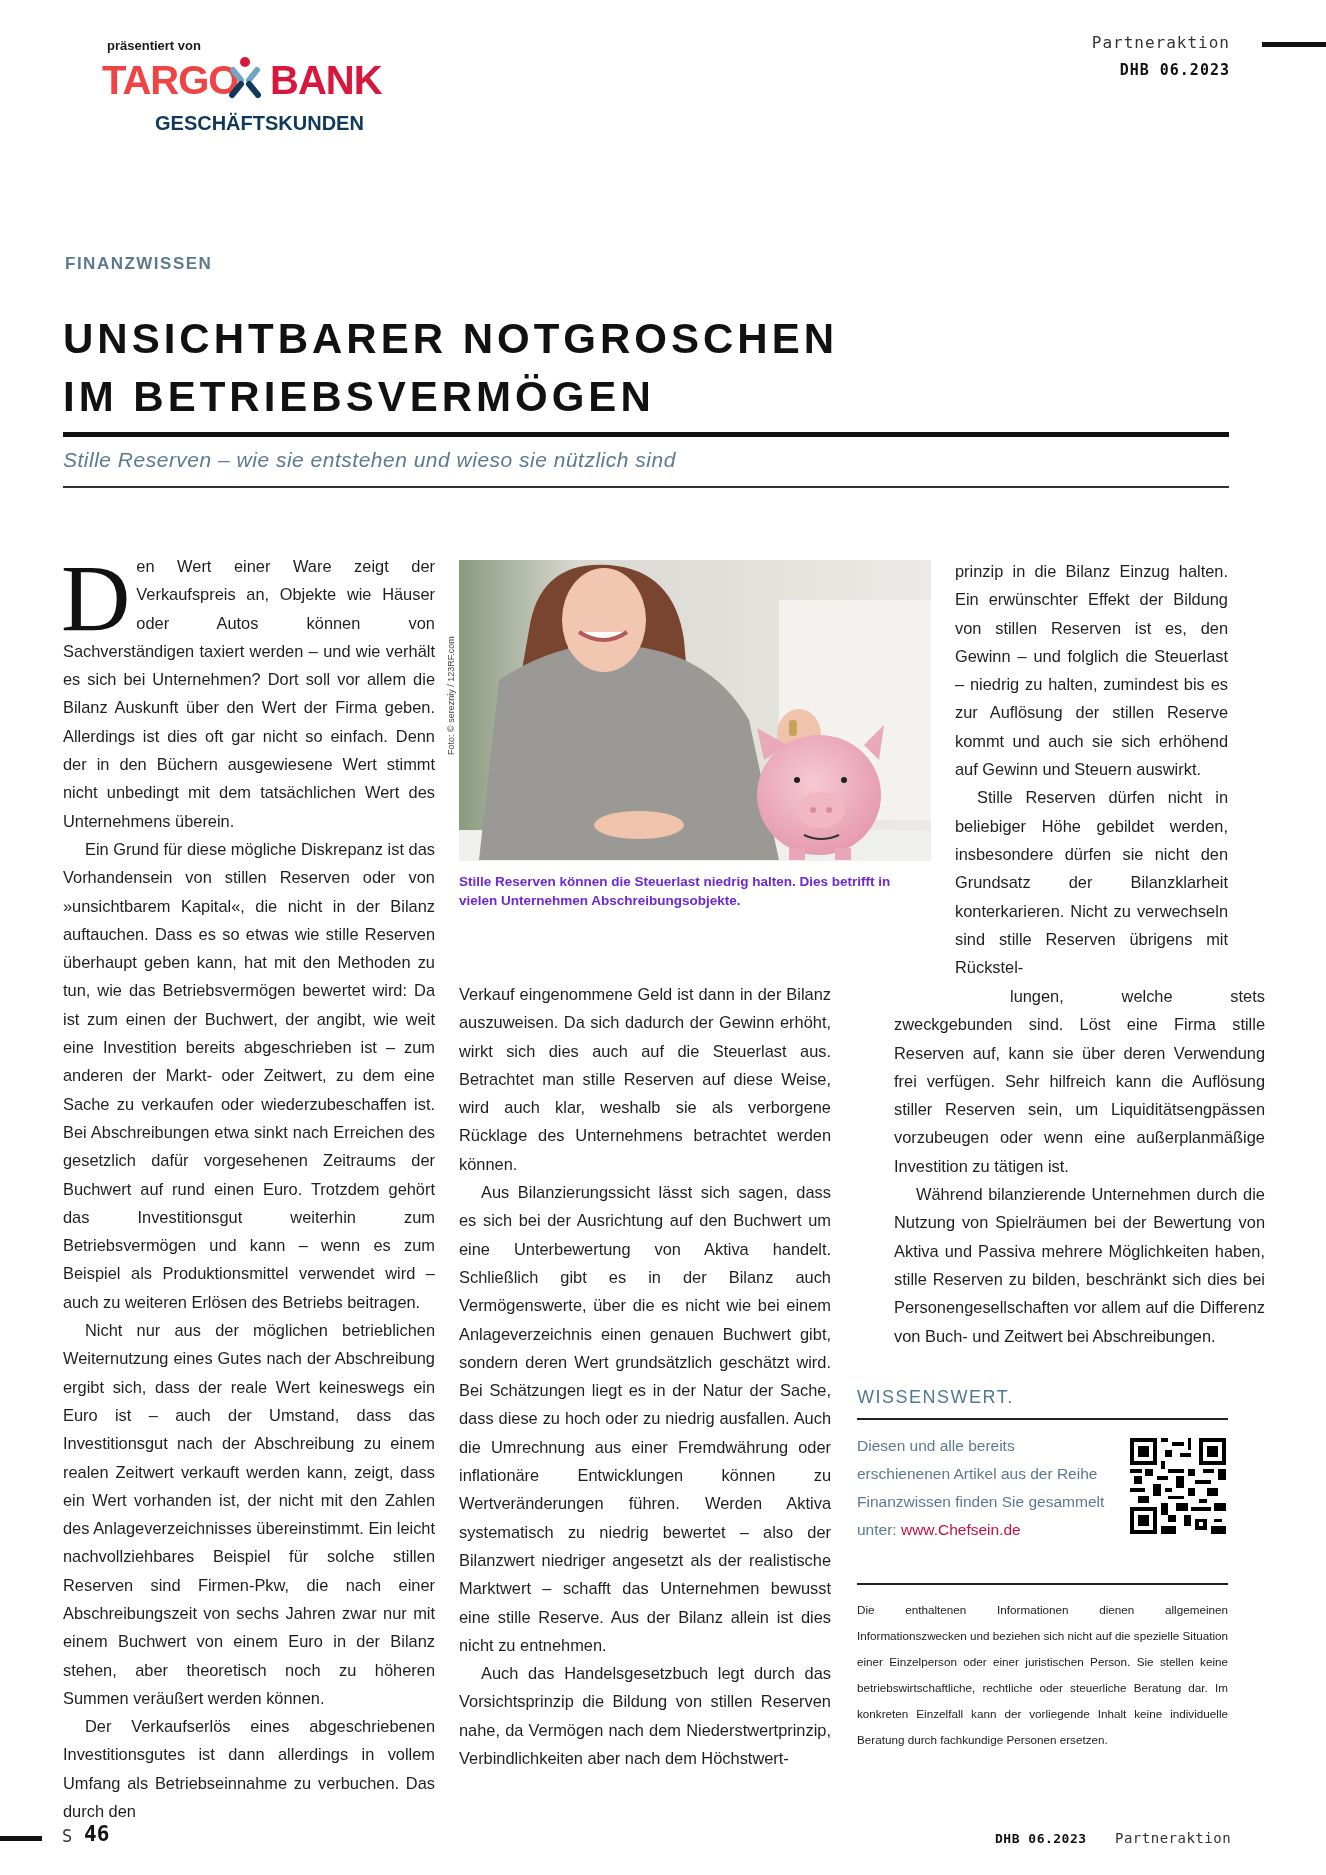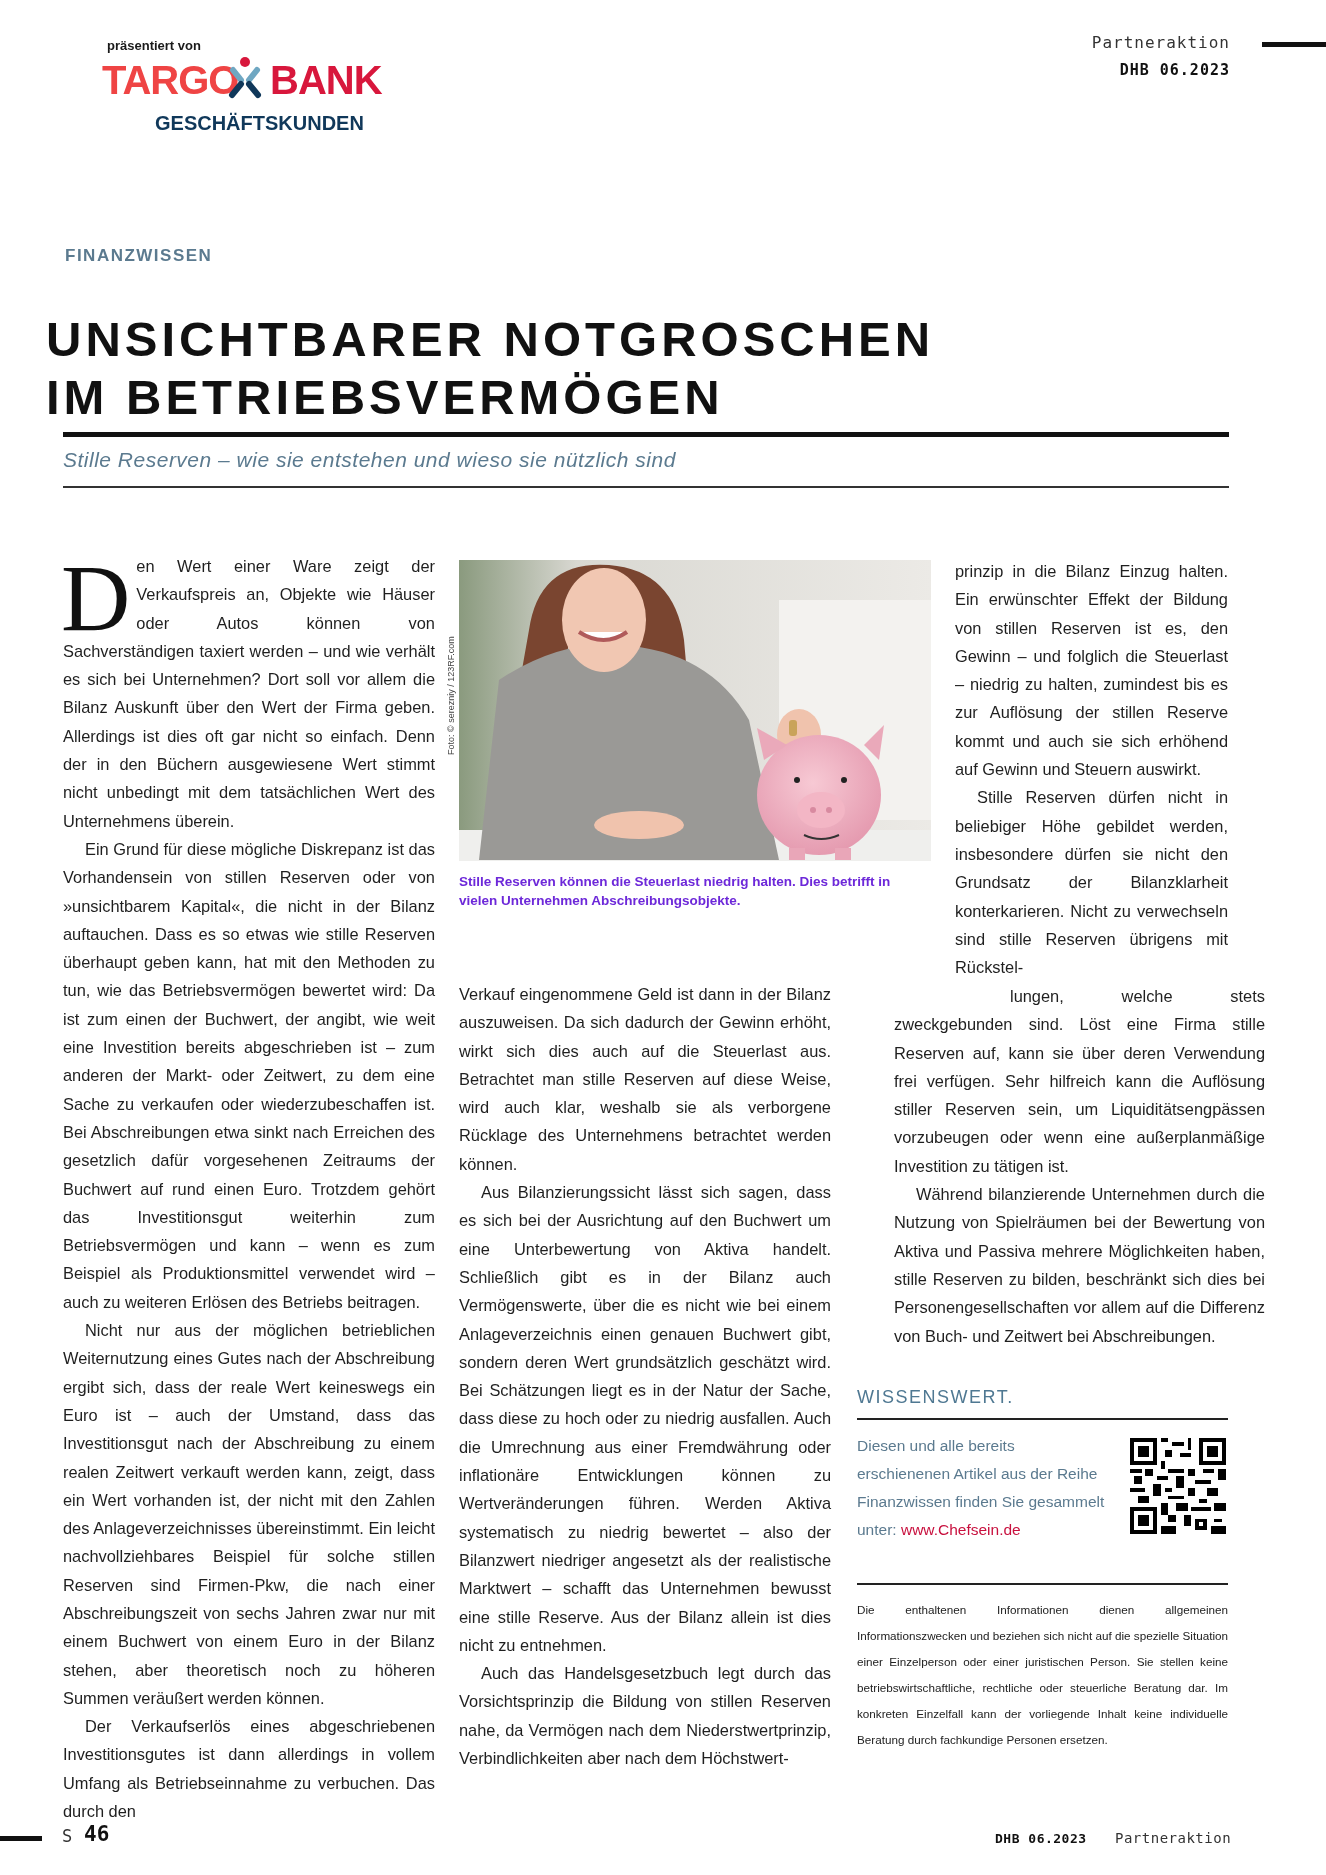--- a/index.html
+++ b/index.html
@@ -12,22 +12,22 @@
   .logo-targo { position: absolute; left: 0; top: 4px; font-size: 40px; font-weight: bold; color: #ef4444; letter-spacing: -1px; line-height: 40px; margin-left: 37px; }
   .logo-bank { position: absolute; left: 205px; top: 4px; font-size: 40px; font-weight: bold; color: #d8173c; letter-spacing: -1px; line-height: 40px; }
   .logo-x { position: absolute; left: 160px; top: 0px; width: 40px; height: 44px; }
   .logo-sub { position: absolute; left: 90px; top: 56px; font-size: 20px; font-weight: bold; color: #10385a; letter-spacing: 0px; }
 
   .partner-top { right: 96px; top: 33px; font-family: "DejaVu Sans Mono", monospace; font-size: 16px; color: #333; letter-spacing: 1px; }
   .issue-top { right: 96px; top: 61px; font-family: "DejaVu Sans Mono", monospace; font-size: 15px; font-weight: bold; color: #111; letter-spacing: 1px; }
   .rule-top { left: 1262px; top: 42px; width: 64px; height: 5px; background: #111; }
 
   
-  .kicker { left: 65px; top: 246px; font-size: 17px; font-weight: bold; color: #5b7a8f; letter-spacing: 1.5px; }
-  .headline { left: 46px; top: 310px; font-size: 49px; font-weight: bold; color: #111; letter-spacing: 4px; line-height: 58px; text-transform: uppercase; }
+  .kicker { left: 65px; top: 254px; font-size: 17px; font-weight: bold; color: #5b7a8f; letter-spacing: 1.5px; }
+  .headline { left: 63px; top: 310px; font-size: 42px; font-weight: bold; color: #111; letter-spacing: 4px; line-height: 58px; text-transform: uppercase; }
   .rule-thick { left: 63px; top: 432px; width: 1166px; height: 5px; background: #111; }
   .subtitle { left: 63px; top: 448px; font-size: 21px; font-style: italic; color: #5b7a8f; letter-spacing: 0.5px; }
   .rule-thin { left: 63px; top: 486px; width: 1166px; height: 2px; background: #333; }
 
   
   .col { font-size: 16.4px; line-height: 28.3px; color: #1f1f1f; text-align: justify; }
   .col p { margin: 0; }
   .col p.indent { text-indent: 22px; }
   .col1 { left: 63px; top: 552px; width: 372px; }
   .dropcap { float: left; font-family: "Liberation Serif", serif; font-size: 96px; line-height: 74px; margin: 10px 6px 0 -2px; color: #111; }

